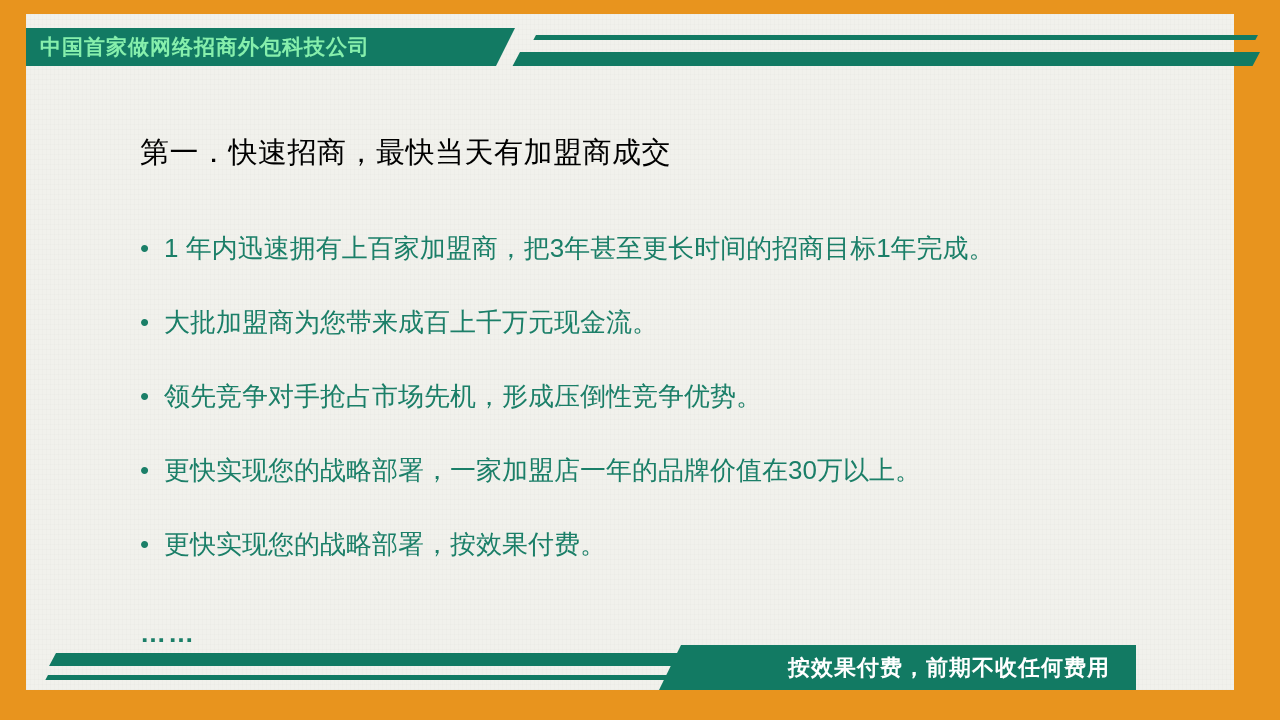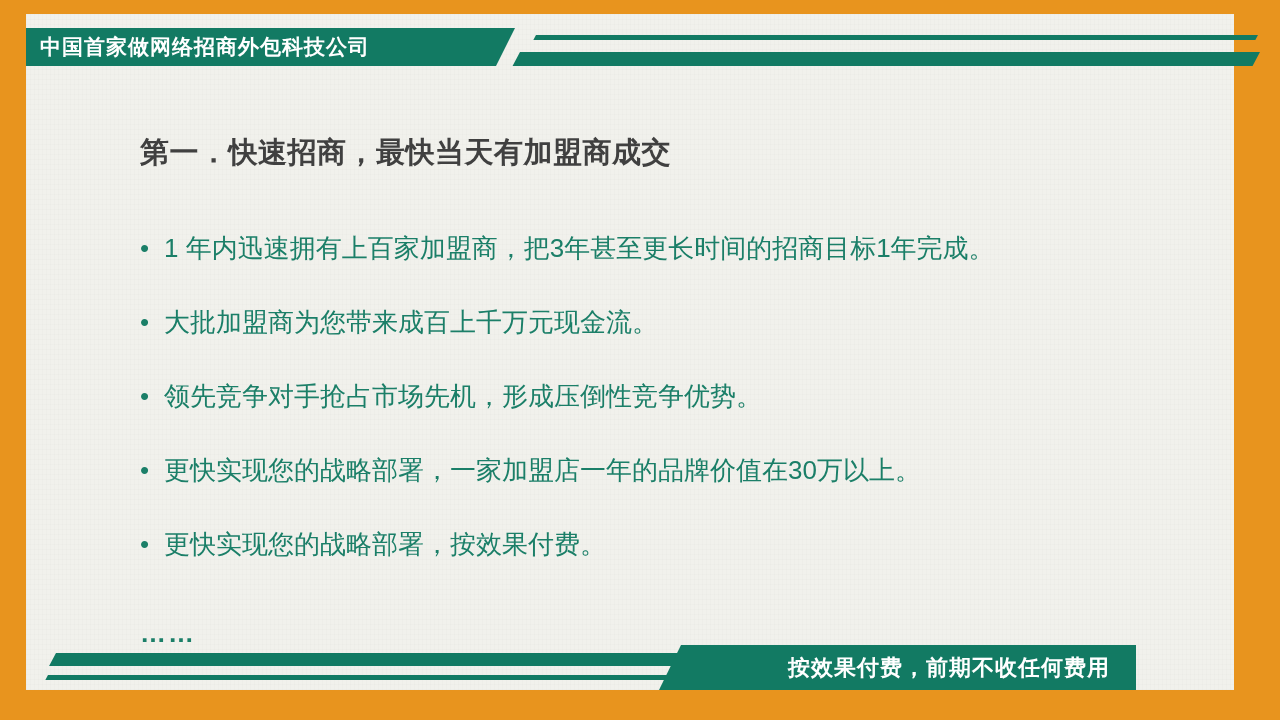--- a/index.html
+++ b/index.html
@@ -58,21 +58,21 @@
     height: 0;
     border-top: 38px solid #127A63;
     border-right: 19px solid transparent;
   }
   .top-title {
     position: absolute;
     left: 14px;
     top: 0;
     height: 38px;
     line-height: 38px;
-    color: #ffffff;
+    color: #86efac;
     font-size: 21px;
     font-weight: bold;
     letter-spacing: 1px;
     white-space: nowrap;
   }
   .top-line-1 {
     position: absolute;
     left: 510px;
     top: 7px;
     width: 722px;
@@ -90,23 +90,23 @@
     background: #127A63;
     transform: skewX(-28deg);
     transform-origin: left top;
   }
 
   
   .heading {
     position: absolute;
     left: 140px;
     top: 133px;
-    color: #404040;
+    color: #000000;
     font-size: 29px;
-    font-weight: bold;
+    font-weight: normal;
     letter-spacing: 0.5px;
     white-space: nowrap;
   }
 
   
   .bullets {
     position: absolute;
     left: 140px;
     top: 232px;
     width: 1070px;

